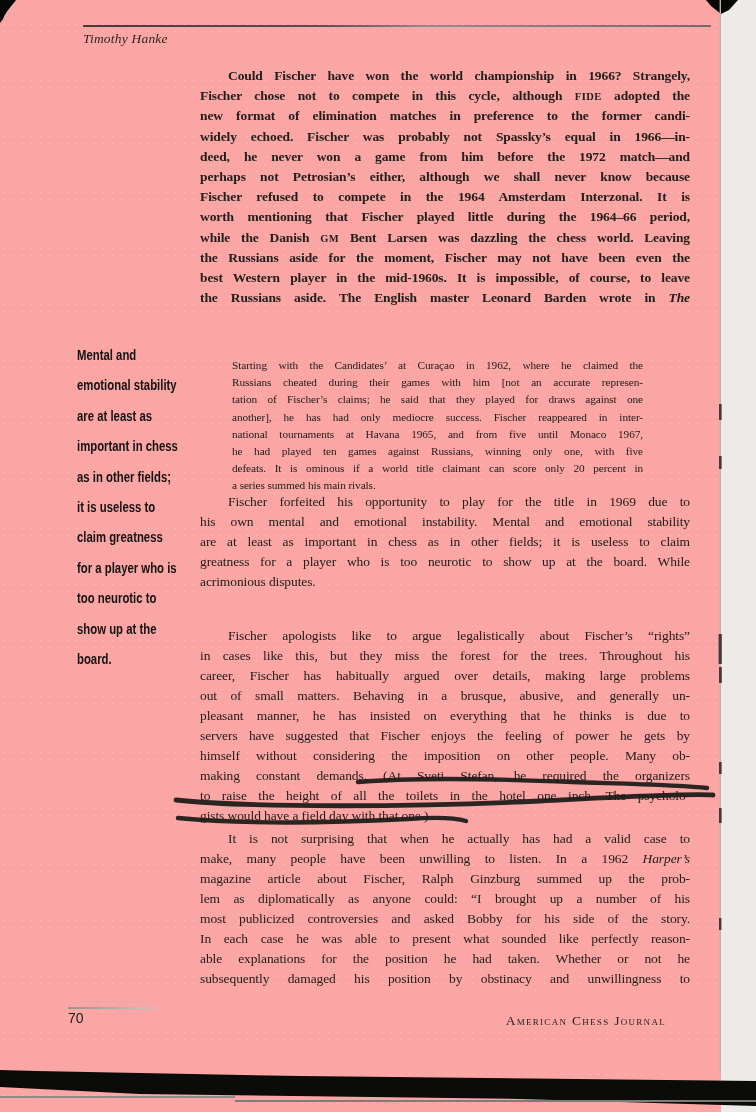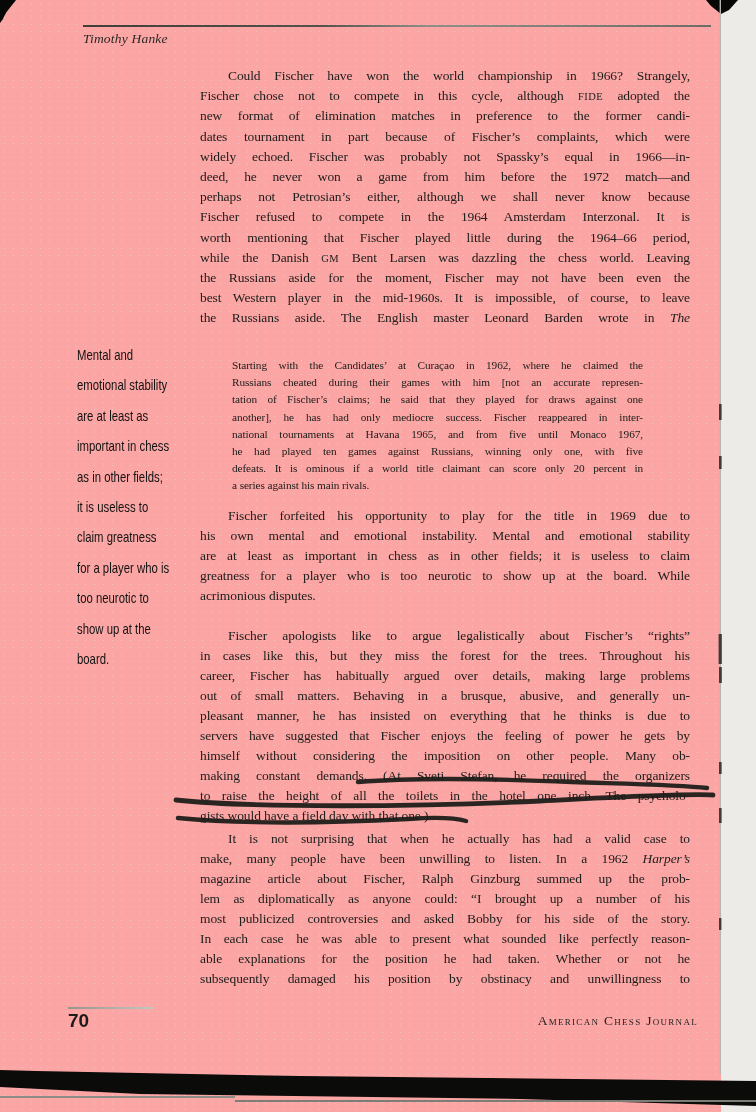--- a/index.html
+++ b/index.html
@@ -12,38 +12,38 @@
 
   .header-rule{position:absolute;left:83px;top:25px;width:628px;height:2px;
         background:linear-gradient(to right,#413e3a,#55524e 38%,#918e8a 55%,#6f6c68 100%);}
   .author{position:absolute;left:83px;top:31px;font-style:italic;font-size:13.5px;
         color:#2a2823;letter-spacing:.2px;}
 
   .para{position:absolute;left:200px;width:490px;font-size:13.5px;color:#21201c;letter-spacing:-.1px;}
   .para .line{text-align:justify;text-align-last:justify;overflow:hidden;}
   .para .line.last{text-align-last:left;}
   .line.indent{text-indent:28px;}
-  .p1{top:66px}  .p1 .line{height:20.2px;line-height:20.2px;}
+  .p1{top:66px}  .p1 .line{height:20.2px;line-height:20.2px;font-weight:bold;}
   .bq{left:232px;width:411px;top:357px;font-size:11.3px;}
   .bq .line{height:17.2px;line-height:17.2px;}
-  .p3{top:506px} .p4{top:626px} .p5{top:829px}
+  .p3{top:492px} .p4{top:626px} .p5{top:829px}
   .p3 .line,.p4 .line,.p5 .line{height:20.05px;line-height:20.05px;}
   .it{font-style:italic}
   .sc{text-transform:uppercase;font-size:.78em;letter-spacing:.4px}
 
   .pullquote{position:absolute;left:77px;top:340px;width:132px;
-        font-family:"Liberation Sans",sans-serif;font-weight:400;font-size:14.2px;color:#131311;}
+        font-family:"Liberation Sans",sans-serif;font-weight:700;font-size:14.2px;color:#131311;}
   .pullquote .line{height:30.4px;line-height:30.4px;transform:scaleX(.8);transform-origin:0 50%;
         white-space:nowrap;text-align:left;text-align-last:left;overflow:visible;}
 
   .footer-rule{position:absolute;left:68px;top:1007px;width:86px;height:2px;
         background:linear-gradient(to right,#96968f,#c6c6c0);}
   .page-number{position:absolute;left:68px;top:1010px;font-family:"Liberation Sans",sans-serif;
-        font-weight:700;font-size:19px;color:#1c1c1a;}
-  .journal{position:absolute;top:1013px;right:58px;font-variant:small-caps;font-size:13.5px;
+        font-weight:400;font-size:14px;color:#1c1c1a;}
+  .journal{position:absolute;top:1013px;right:90px;font-variant:small-caps;font-size:13.5px;
         letter-spacing:1.3px;color:#262420;}
 
   svg.overlay{position:absolute;left:0;top:0;pointer-events:none;}
 </style>
 </head>
 <body>
 
 <div class="page">
 
   <div class="right-strip"></div>
@@ -62,40 +62,39 @@
       <div class="line">for a player who is</div>
       <div class="line">too neurotic to</div>
       <div class="line">show up at the</div>
       <div class="line">board.</div>
     </div>
 
   <div class="para p1">
       <div class="line indent">Could Fischer have won the world championship in 1966? Strangely,</div>
       <div class="line">Fischer chose not to compete in this cycle, although <span class="sc">FIDE</span> adopted the</div>
       <div class="line">new format of elimination matches in preference to the former candi-</div>
-      <div class="line">dates tournament in part because of Fischer’s complaints, which were</div>
       <div class="line">widely echoed. Fischer was probably not Spassky’s equal in 1966—in-</div>
       <div class="line">deed, he never won a game from him before the 1972 match—and</div>
       <div class="line">perhaps not Petrosian’s either, although we shall never know because</div>
       <div class="line">Fischer refused to compete in the 1964 Amsterdam Interzonal. It is</div>
       <div class="line">worth mentioning that Fischer played little during the 1964–66 period,</div>
       <div class="line">while the Danish <span class="sc">GM</span> Bent Larsen was dazzling the chess world. Leaving</div>
       <div class="line">the Russians aside for the moment, Fischer may not have been even the</div>
       <div class="line">best Western player in the mid-1960s. It is impossible, of course, to leave</div>
       <div class="line">the Russians aside. The English master Leonard Barden wrote in <span class="it">The</span></div>
     </div>
   <div class="para bq">
       <div class="line">Starting with the Candidates’ at Curaçao in 1962, where he claimed the</div>
       <div class="line">Russians cheated during their games with him [not an accurate represen-</div>
       <div class="line">tation of Fischer’s claims; he said that they played for draws against one</div>
       <div class="line">another], he has had only mediocre success. Fischer reappeared in inter-</div>
       <div class="line">national tournaments at Havana 1965, and from five until Monaco 1967,</div>
       <div class="line">he had played ten games against Russians, winning only one, with five</div>
       <div class="line">defeats. It is ominous if a world title claimant can score only 20 percent in</div>
-      <div class="line last">a series against his main rivals.</div>
+      <div class="line last">a series summed his main rivals.</div>
     </div>
   <div class="para p3">
       <div class="line indent">Fischer forfeited his opportunity to play for the title in 1969 due to</div>
       <div class="line">his own mental and emotional instability. Mental and emotional stability</div>
       <div class="line">are at least as important in chess as in other fields; it is useless to claim</div>
       <div class="line">greatness for a player who is too neurotic to show up at the board. While</div>
       <div class="line last">acrimonious disputes.</div>
     </div>
   <div class="para p4">
       <div class="line indent">Fischer apologists like to argue legalistically about Fischer’s “rights”</div>

